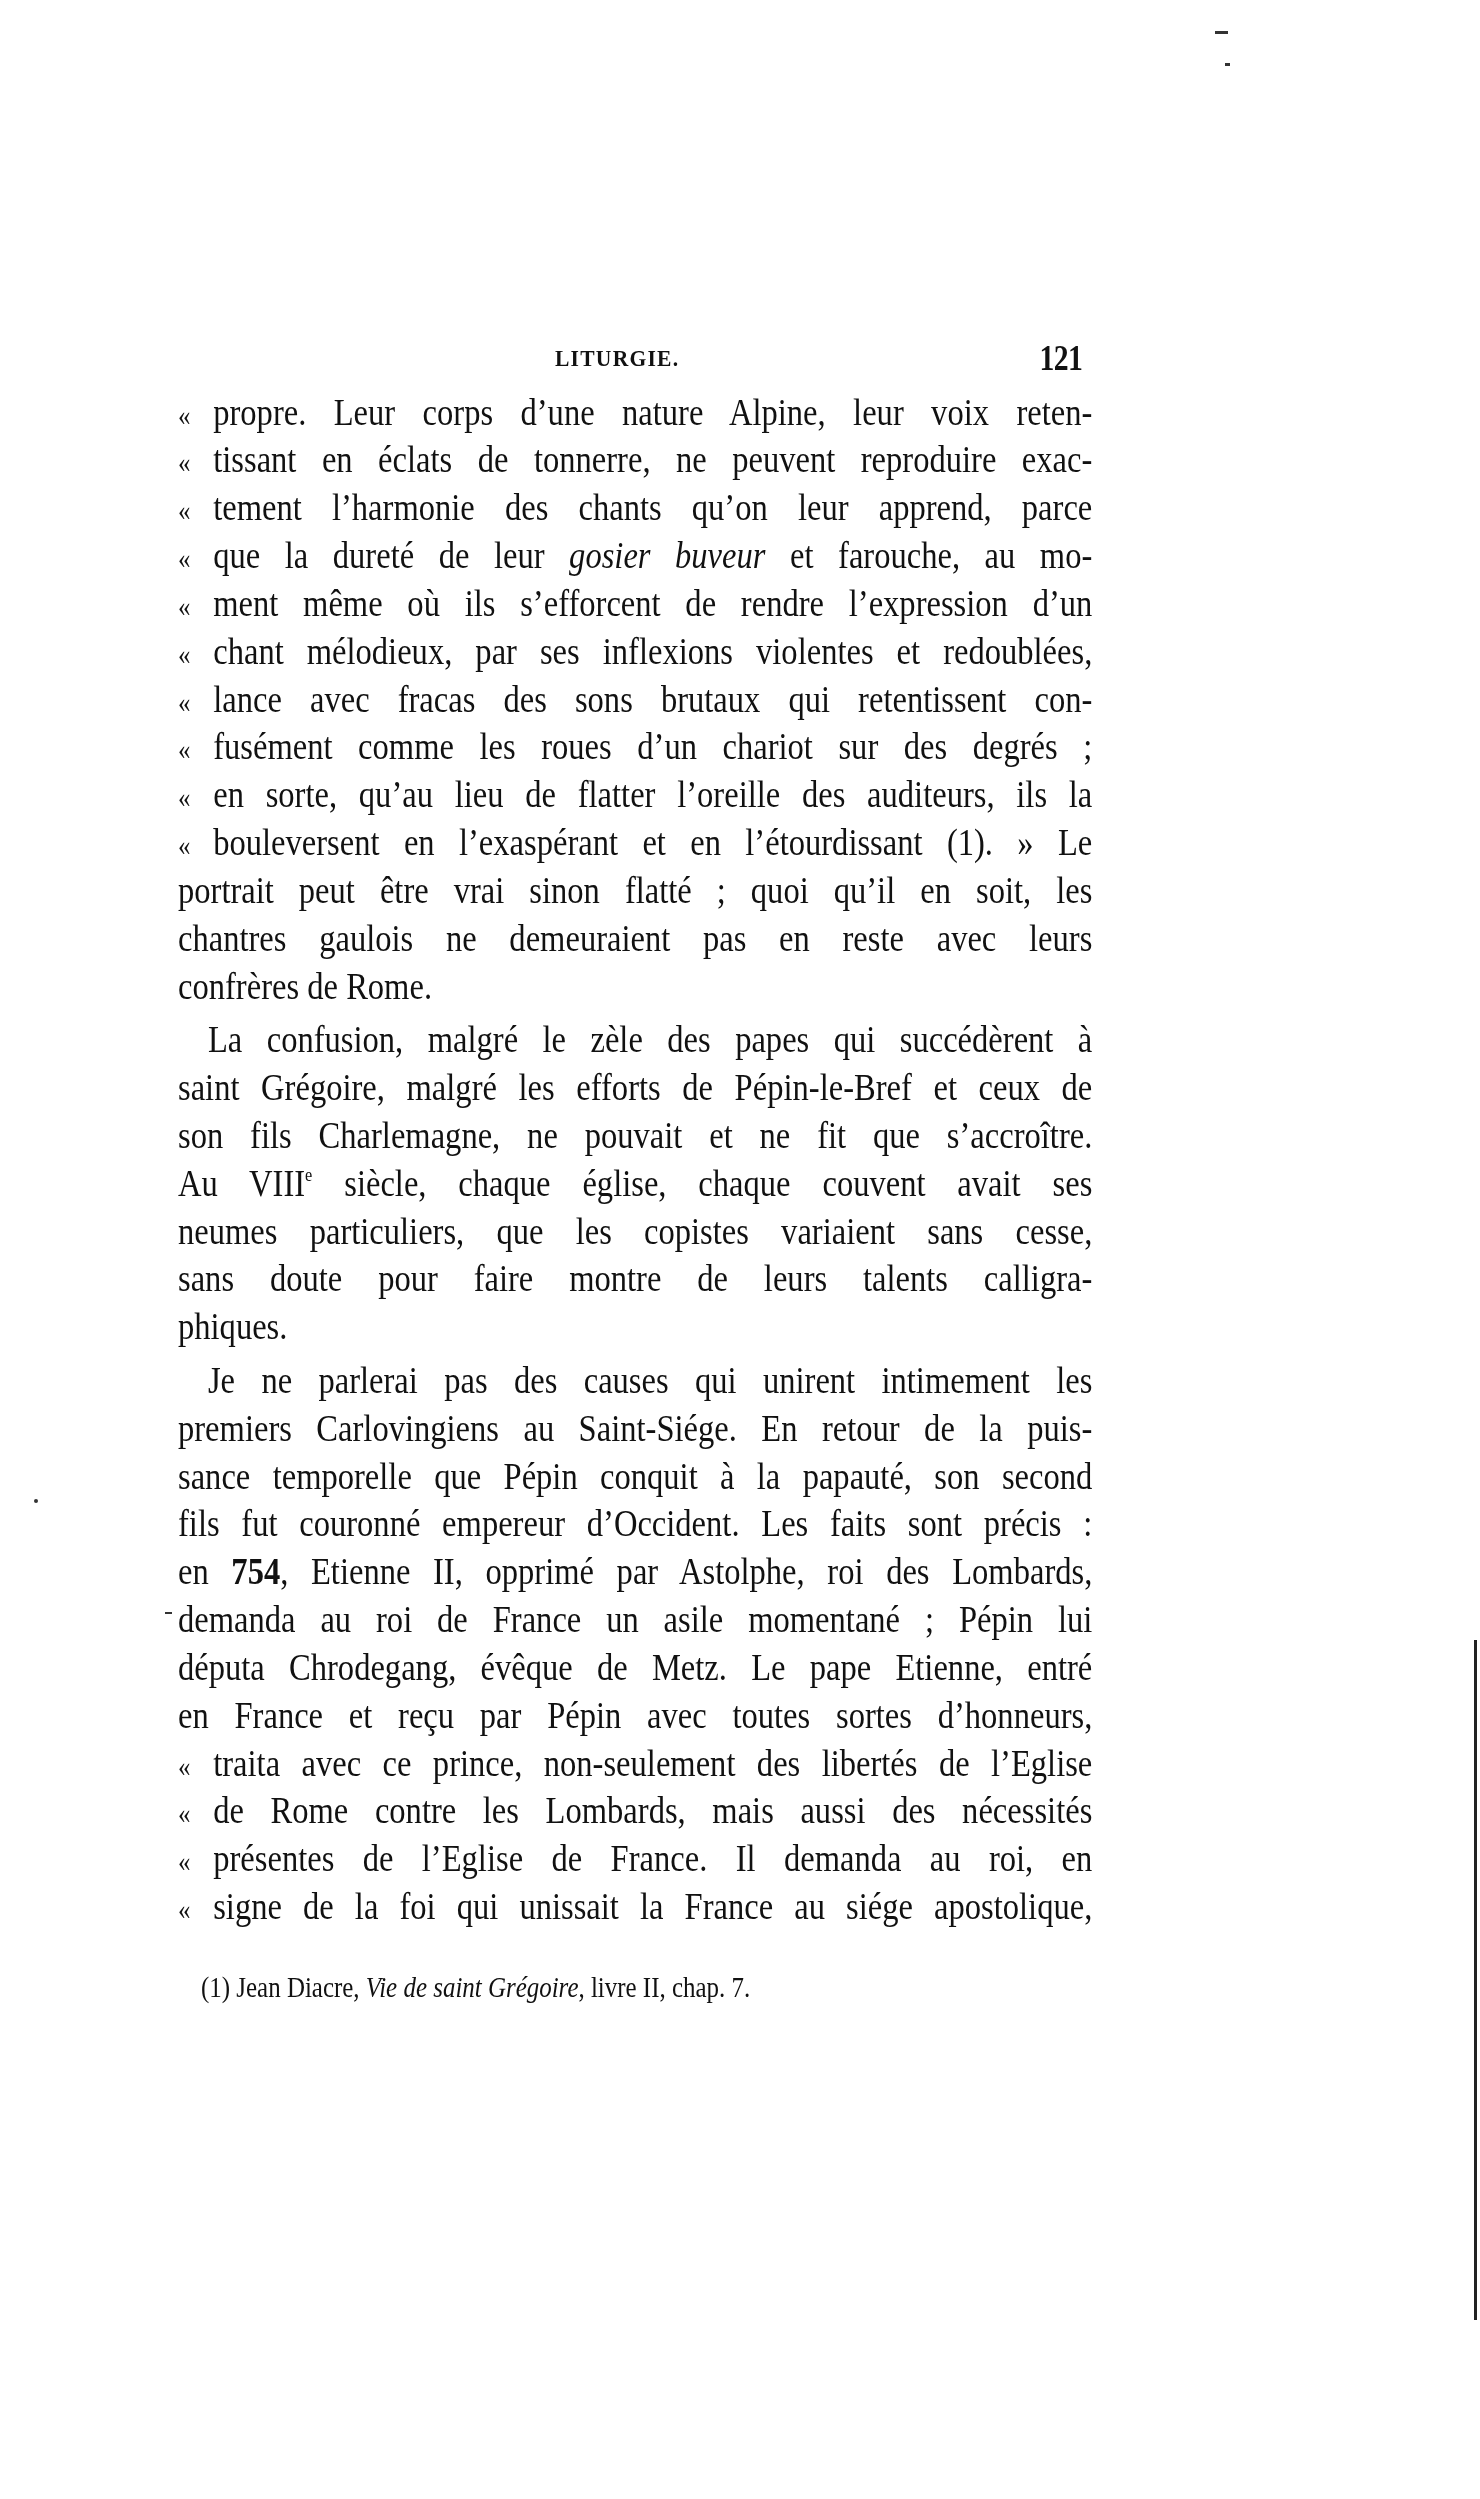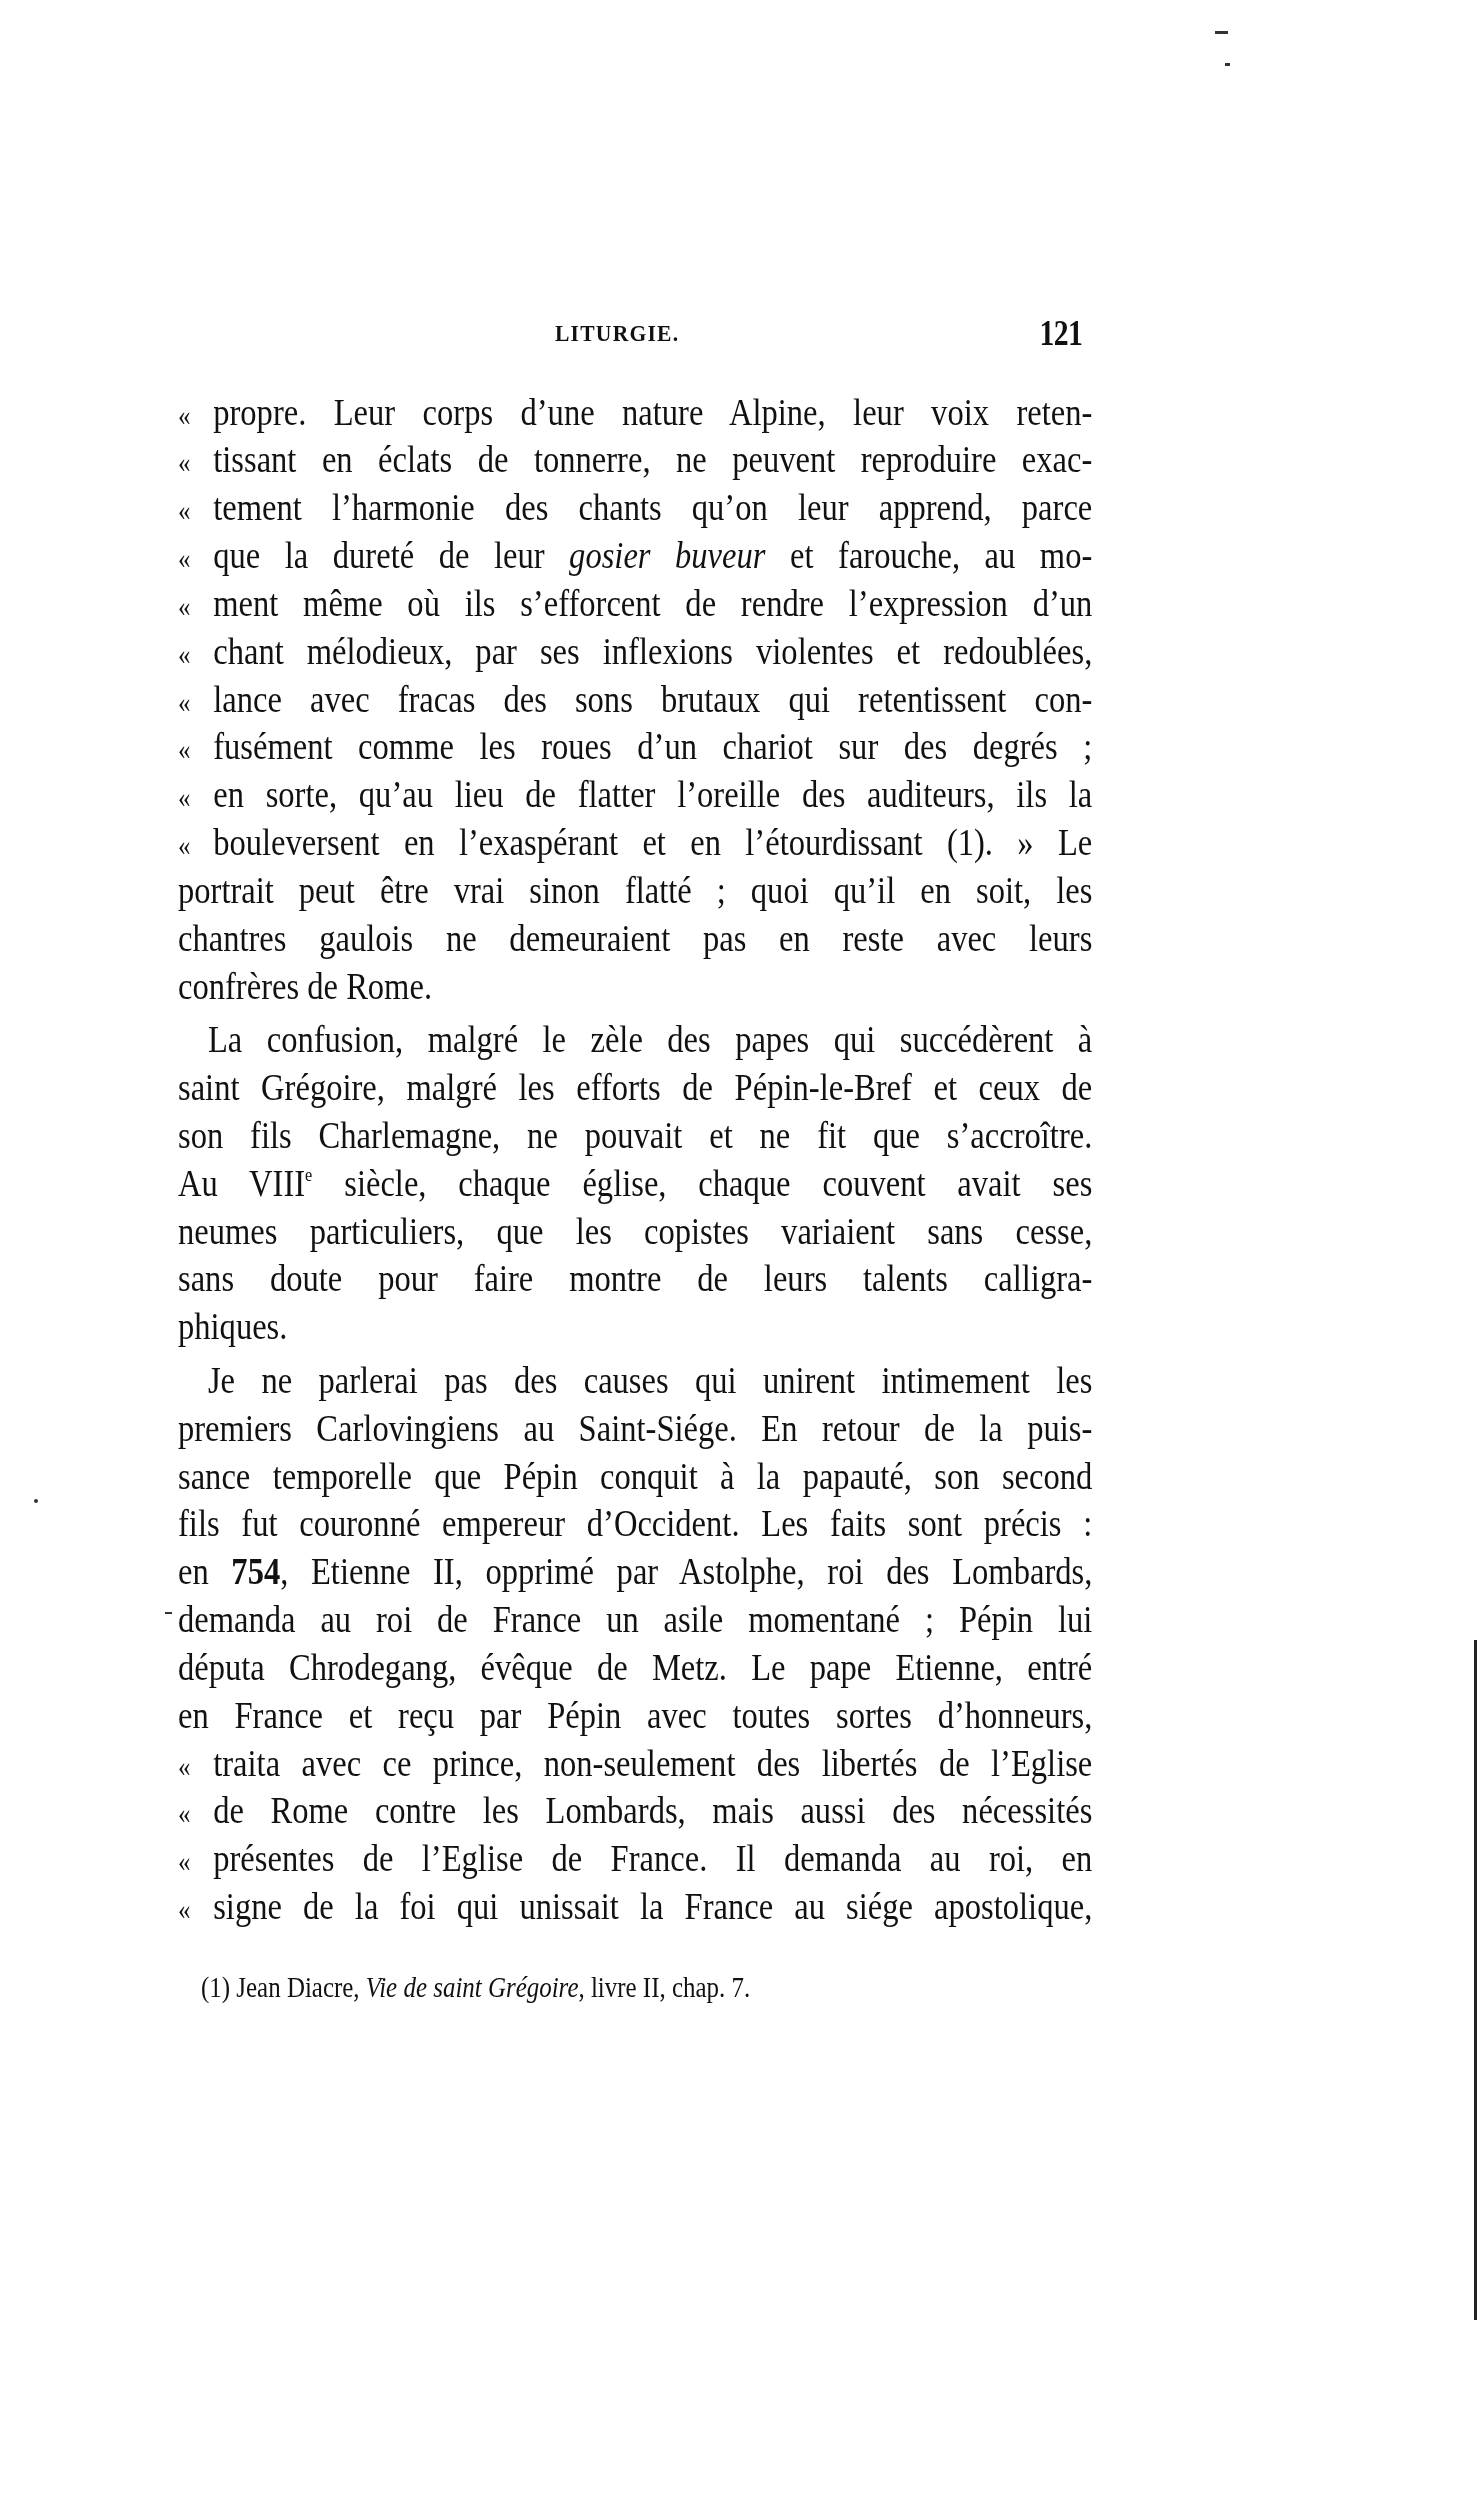--- a/index.html
+++ b/index.html
@@ -10,21 +10,21 @@
     body {
       width: 1480px;
       height: 2500px;
       position: relative;
       overflow: hidden;
       font-family: "Liberation Serif", "DejaVu Serif", serif;
       color: #111111;
     }
     .running-head {
       position: absolute;
-      top: 316px;
+      top: 341px;
       left: 176px;
       width: 916px;
       height: 34px;
     }
     .running-title {
       position: absolute;
       left: 379px;
       top: 5px;
       font-family: "Liberation Serif", serif;
       font-weight: bold;

